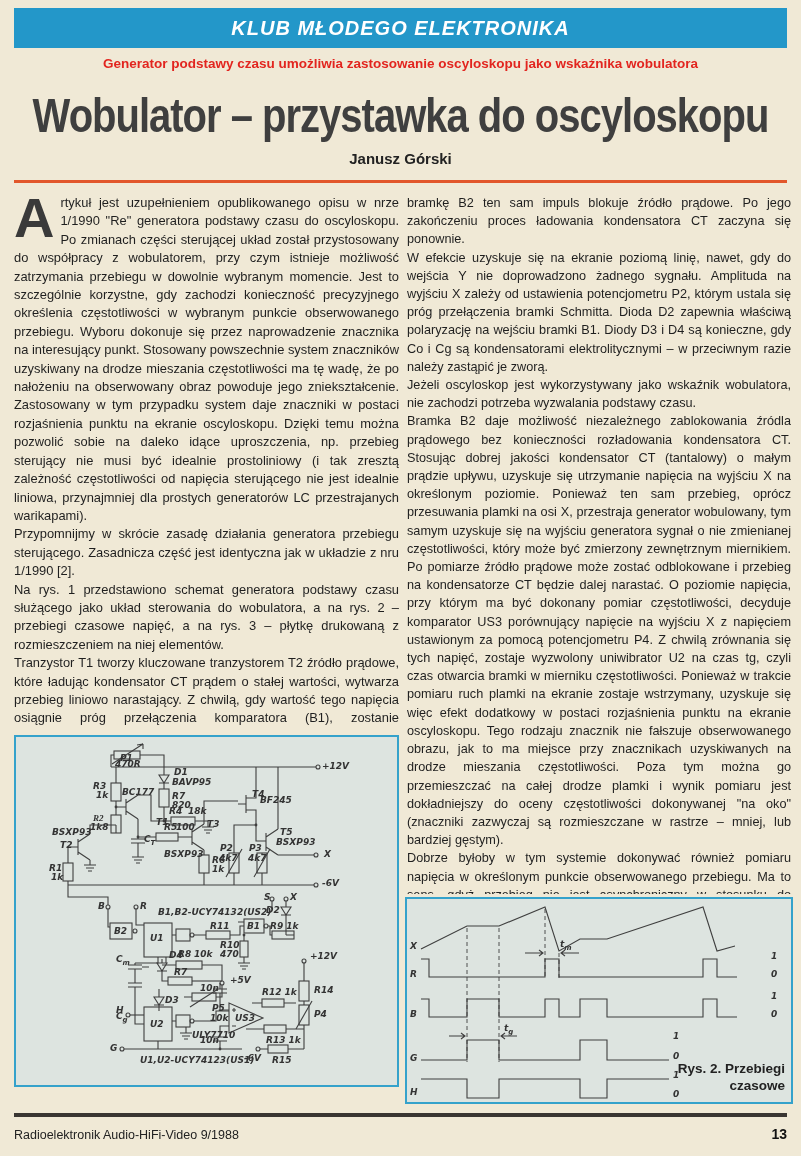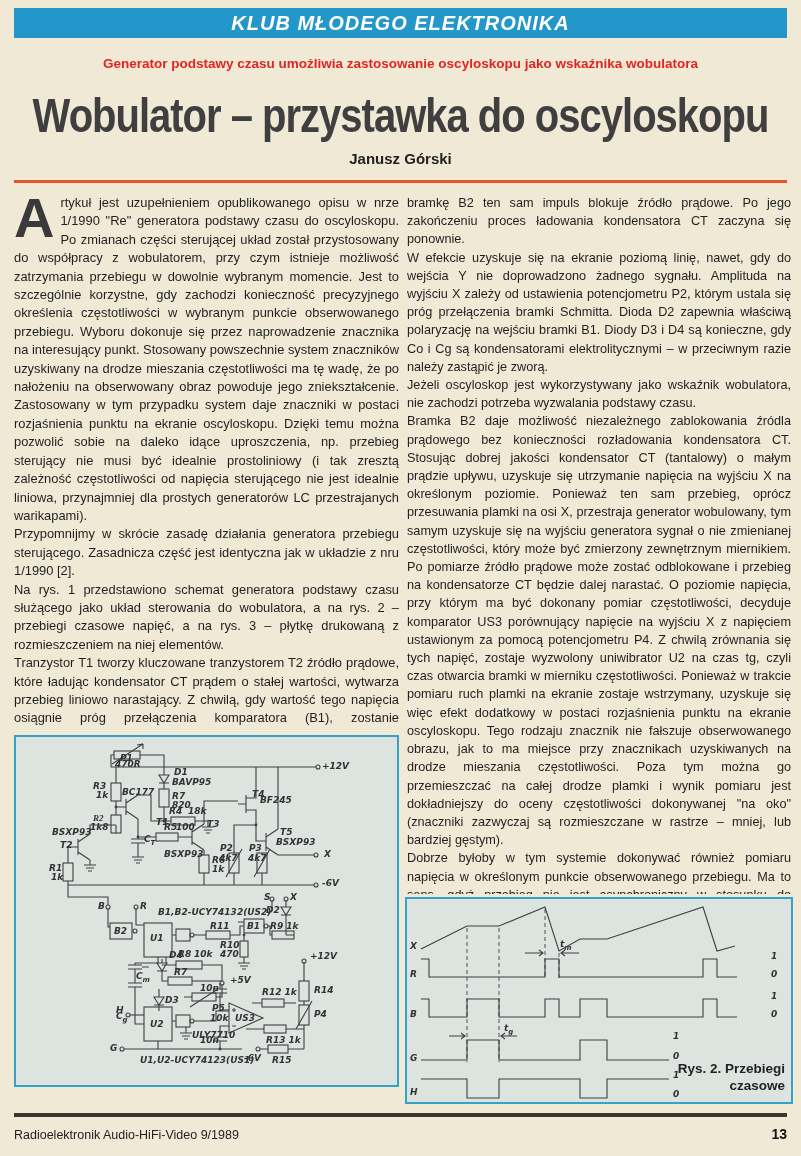--- a/index.html
+++ b/index.html
@@ -1,20 +1,20 @@
 <!DOCTYPE html>
 <html lang="pl"><head>
 <meta charset="utf-8">
 <style>
   html,body{margin:0;padding:0}
   body{width:801px;height:1156px;position:relative;background:#f0e9d6;
        font-family:"Liberation Sans",sans-serif;color:#1f1f1f;overflow:hidden}
   .abs{position:absolute}
   
-  .banner{left:14px;top:8px;width:773px;height:30px;background:#2397c9;
+  .banner{left:14px;top:8px;width:773px;height:40px;background:#2397c9;
           display:flex;align-items:center;justify-content:center}
   .banner span{color:#fff;font-style:italic;font-weight:700;font-size:20px;letter-spacing:1px}
   .subtitle{left:0;top:56px;width:801px;text-align:center;color:#e2251f;
             font-weight:700;font-size:13.5px}
   .title{left:14px;top:88px;width:773px;text-align:center;color:#3f3f3f;font-weight:700;
          font-size:40px;letter-spacing:-1px;white-space:nowrap;transform:scaleY(1.22);
          transform-origin:top center}
   .author{left:0;top:150px;width:801px;text-align:center;font-weight:700;font-size:15px;color:#222}
   .rule-orange{left:14px;top:180px;width:773px;height:3px;background:#e2572b}
   
@@ -229,21 +229,21 @@
       <span class="fig-label" style="left: 248px; top: 155px;">S</span>
       <span class="fig-label" style="left: 274px; top: 155px;">X</span>
       <span class="fig-label" style="left: 250px; top: 168px;">D2</span>
       <span class="fig-label" style="left: 231px; top: 184px;">B1</span>
       <span class="fig-label" style="left: 254px; top: 184px;">R9 1k</span>
       <span class="fig-label" style="left: 204px; top: 203px;">R10</span>
       <span class="fig-label" style="left: 204px; top: 212px;">470</span>
       <span class="fig-label" style="left: 153px; top: 213px;">D4</span>
       <span class="fig-label" style="left: 162px; top: 212px;">R8</span>
       <span class="fig-label" style="left: 178px; top: 212px;">10k</span>
-      <span class="fig-label" style="left: 100px; top: 234px; margin-left: 20px;">C<sub>m</sub></span>
+      <span class="fig-label" style="left: 100px; top: 217px;">C<sub>m</sub></span>
       <span class="fig-label" style="left: 158px; top: 230px;">R7</span>
       <span class="fig-label" style="left: 100px; top: 250px; margin-top: 24px;">C<sub>g</sub></span>
       <span class="fig-label" style="left: 149px; top: 258px;">D3</span>
       <span class="fig-label" style="left: 196px; top: 266px;">P5</span>
       <span class="fig-label" style="left: 194px; top: 276px;">10k</span>
       <span class="fig-label" style="left: 214px; top: 238px;">+5V</span>
       <span class="fig-label" style="left: 100px; top: 268px;">H</span>
       <span class="fig-label" style="left: 134px; top: 282px;">U2</span>
       <span class="fig-label" style="left: 184px; top: 246px;">10n</span>
       <span class="fig-label" style="left: 219px; top: 276px;">US3</span>
@@ -294,14 +294,14 @@
       <span class="fig-label" style="left: 266px; top: 171px;">1</span>
       <span class="fig-label" style="left: 266px; top: 190px;">0</span>
     </div>
   <div class="fig2-caption">
     <div>Rys. 2. Przebiegi</div>
     <div>czasowe</div>
   </div>
 </div>
 
 <div class="abs rule-footer"></div>
-<div class="abs journal">Radioelektronik Audio-HiFi-Video 9/1989</div>
+<div class="abs journal">Radioelektronik Audio-HiFi-Video 9/1988</div>
 <div class="abs pageno">13</div>
 
 </body></html>

